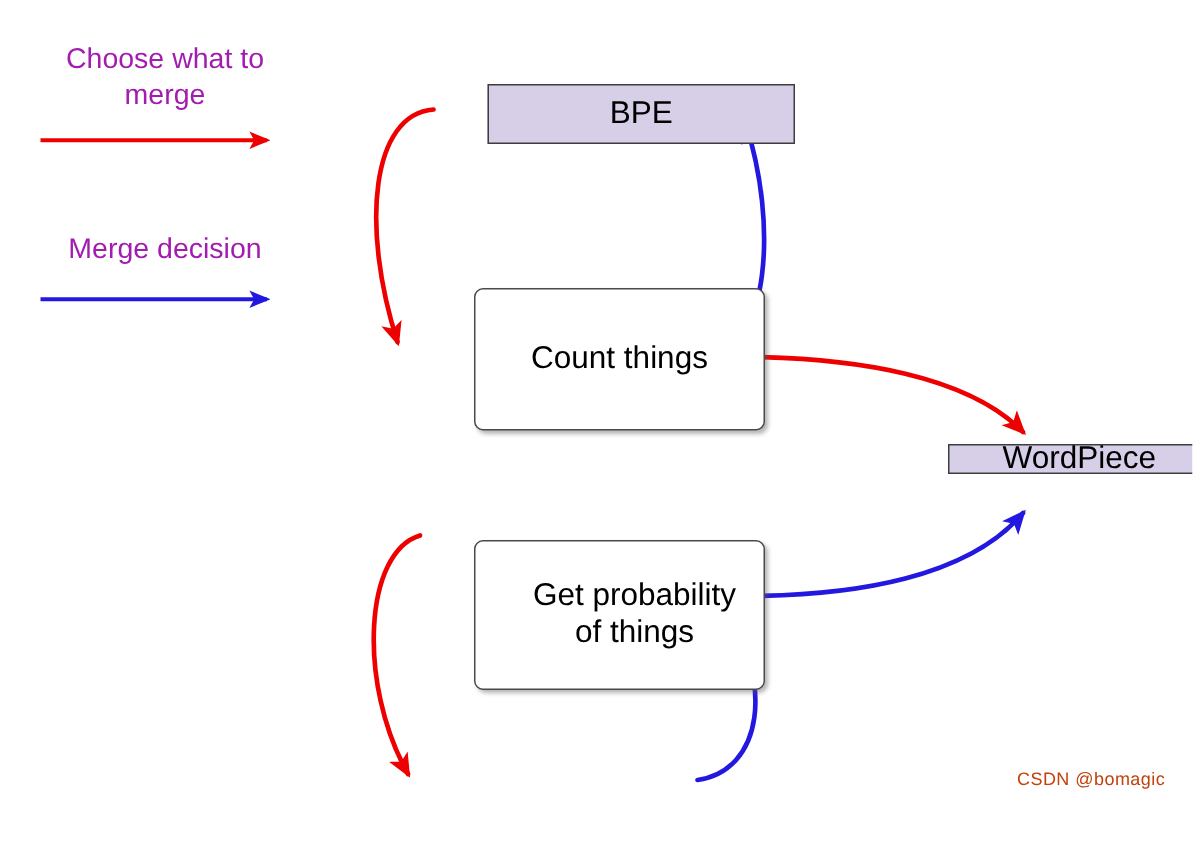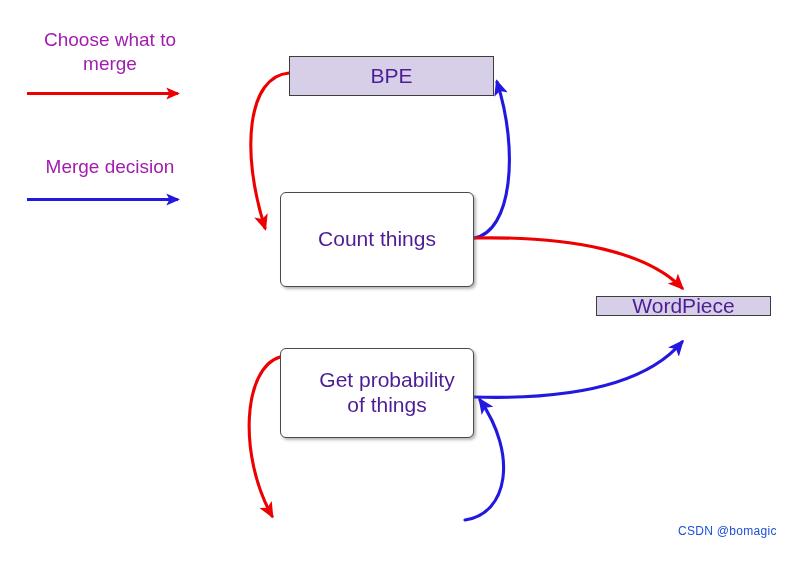--- a/index.html
+++ b/index.html
@@ -28,41 +28,42 @@
   }
 
   
   .node {
     position: absolute;
     box-sizing: border-box;
     display: flex;
     align-items: center;
     justify-content: center;
     text-align: center;
-    color: #4c1d95;
+    color: #000000;
     line-height: 1.18;
     white-space: pre-line;
+    margin-left: 36px;
   }
   .node.model {
     background: #d7cfe7;
     border: 1.6px solid #3d3d3d;
     font-size: 21px;
   }
   .node.process {
     background: #ffffff;
     border: 1.4px solid #4a4a4a;
     border-radius: 6px;
     font-size: 21px;
     box-shadow: 2px 2px 3px rgba(90,90,90,0.45);
   }
 
   #node-bpe        { left: 289px; top: 56px;  width: 205px; height: 40px; }
   #node-count      { left: 280px; top: 192px; width: 194px; height: 95px; }
   #node-wordpiece  { left: 596px; top: 296px; width: 175px; height: 20px; }
-  #node-getprob    { left: 280px; top: 348px; width: 194px; height: 90px; padding-left: 20px; }
+  #node-getprob    { left: 280px; top: 360px; width: 194px; height: 100px; padding-left: 20px; }
   #node-unigram    { left: 289px; top: 502px; width: 176px; height: 39px; }
 
   
   .legend-label {
     position: absolute;
     font-size: 19px;
     color: #a21caf;
     line-height: 1.25;
     text-align: center;
     white-space: pre-line;
@@ -74,23 +75,23 @@
     position: absolute;
     left: 0; top: 0;
     width: 260px; height: 230px;
     pointer-events: none;
   }
 
   
   #watermark {
     position: absolute;
     left: 678px;
-    top: 524px;
+    top: 512px;
     font-size: 12px;
-    color: #1d4ed8;
+    color: #c2410c;
     letter-spacing: 0.3px;
     white-space: nowrap;
     text-align: center;
   }
 </style>
 </head>
 <body>
 
 <div id="canvas">
 

